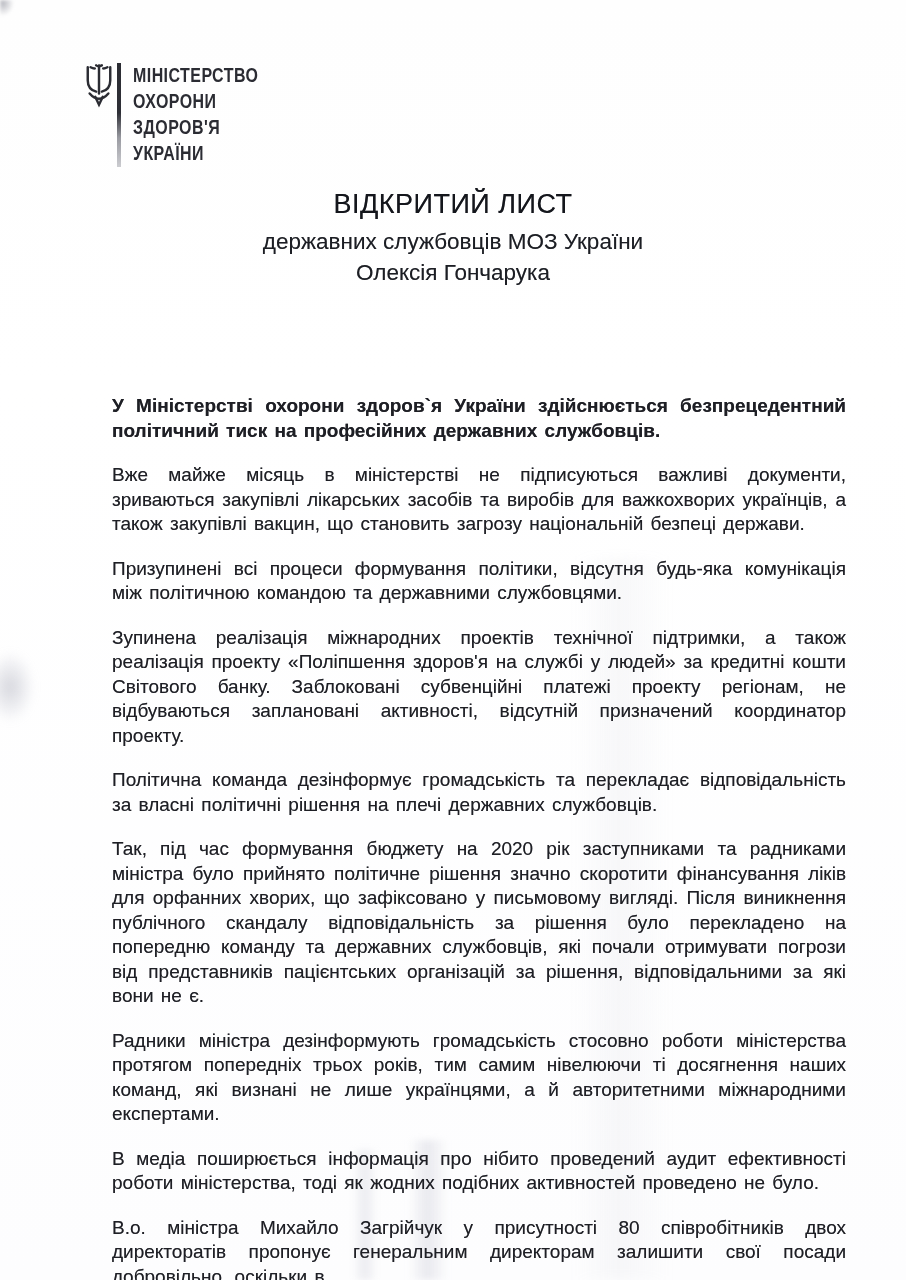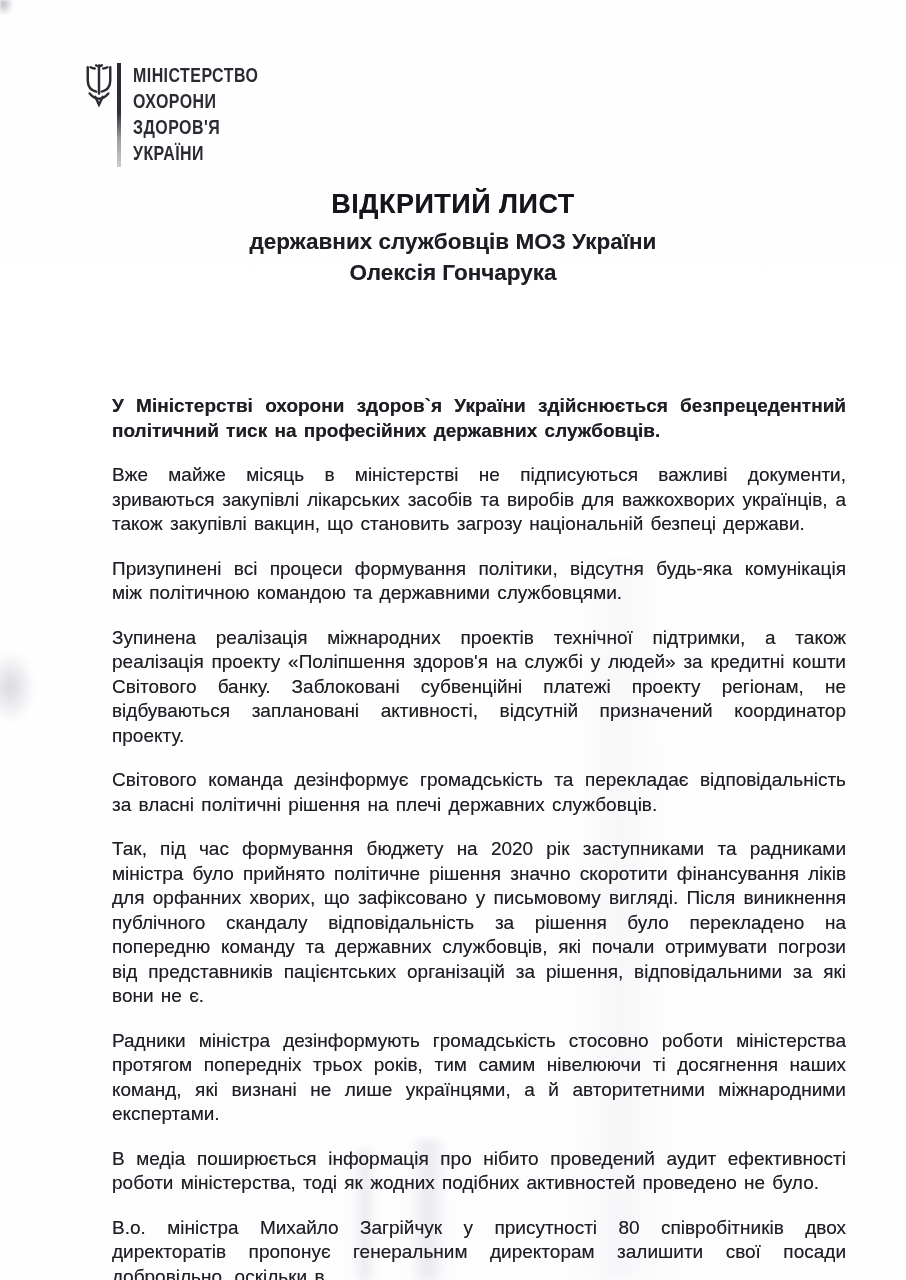--- a/index.html
+++ b/index.html
@@ -53,24 +53,24 @@
     transform: scaleX(0.76); transform-origin: left top;
     color: #2b2c33; font-weight: 700; font-size: 21px; line-height: 26px;
     letter-spacing: 0.6px; white-space: nowrap;
   }
   
   .head {
     position: absolute; left: 0; top: 189px; width: 906px;
     text-align: center; color: #181a20;
   }
   .head h1 {
-    margin: 0; font-size: 27px; font-weight: 700; letter-spacing: 0.5px;
+    margin: 0; font-size: 27px; font-weight: 400; letter-spacing: 0.5px;
     color: #14161c; text-shadow: 0 0 0.5px rgba(20,22,28,0.65);
   }
-  .subtitle { margin-top: 7px; font-size: 22.5px; line-height: 30.5px; font-weight: 700;
+  .subtitle { margin-top: 7px; font-size: 22.5px; line-height: 30.5px; font-weight: 400;
     color: #1c1e24; text-shadow: 0 0 0.4px rgba(28,30,36,0.45); }
   
   .letter-body {
     position: absolute; left: 112px; top: 350px; width: 734px;
     font-size: 19px; line-height: 24.5px; color: #1e1f25;
     text-align: justify; word-spacing: 2px;
     text-shadow: 0 0 0.45px rgba(30,31,37,0.55);
     margin-top: 44px;
   }
   .letter-body p.para { margin: 0 0 20px 0; }
@@ -115,20 +115,20 @@
         <div>державних службовців МОЗ України</div>
         <div>Олексія Гончарука</div>
       </div>
   </div>
 
   <div class="letter-body">
       <p class="para bold">У Міністерстві охорони здоров`я України здійснюється безпрецедентний політичний тиск на професійних державних службовців.</p>
       <p class="para">Вже майже місяць в міністерстві не підписуються важливі документи, зриваються закупівлі лікарських засобів та виробів для важкохворих українців, а також закупівлі вакцин, що становить загрозу національній безпеці держави.</p>
       <p class="para">Призупинені всі процеси формування політики, відсутня будь-яка комунікація між політичною командою та державними службовцями.</p>
       <p class="para">Зупинена реалізація міжнародних проектів технічної підтримки, а також реалізація проекту «Поліпшення здоров'я на службі у людей» за кредитні кошти Світового банку. Заблоковані субвенційні платежі проекту регіонам, не відбуваються заплановані активності, відсутній призначений координатор проекту.</p>
-      <p class="para">Світового команда дезінформує громадськість та перекладає відповідальність за власні політичні рішення на плечі державних службовців.</p>
+      <p class="para">Політична команда дезінформує громадськість та перекладає відповідальність за власні політичні рішення на плечі державних службовців.</p>
       <p class="para">Так, під час формування бюджету на 2020 рік заступниками та радниками міністра було прийнято політичне рішення значно скоротити фінансування ліків для орфанних хворих, що зафіксовано у письмовому вигляді. Після виникнення публічного скандалу відповідальність за рішення було перекладено на попередню команду та державних службовців, які почали отримувати погрози від представників пацієнтських організацій за рішення, відповідальними за які вони не є.</p>
       <p class="para">Радники міністра дезінформують громадськість стосовно роботи міністерства протягом попередніх трьох років, тим самим нівелюючи ті досягнення наших команд, які визнані не лише українцями, а й авторитетними міжнародними експертами.</p>
       <p class="para">В медіа поширюється інформація про нібито проведений аудит ефективності роботи міністерства, тоді як жодних подібних активностей проведено не було.</p>
       <p class="para">В.о. міністра Михайло Загрійчук у присутності 80 співробітників двох директоратів пропонує генеральним директорам залишити свої посади добровільно, оскільки в</p>
     </div>
 
 </div>
 
 </body></html>

